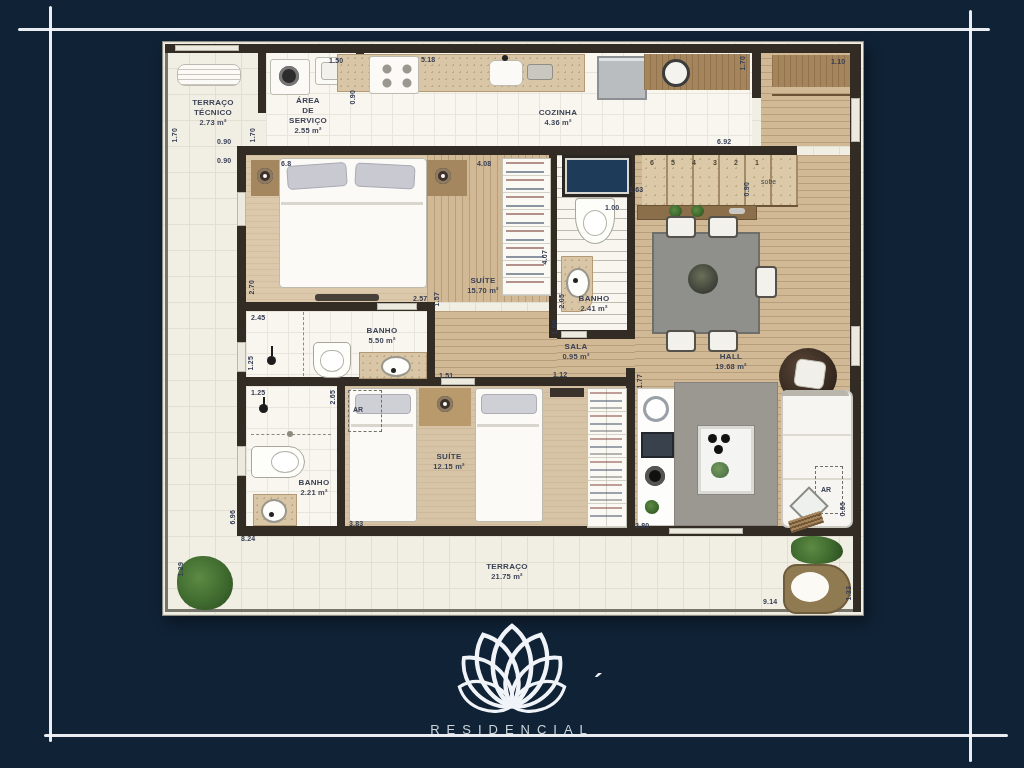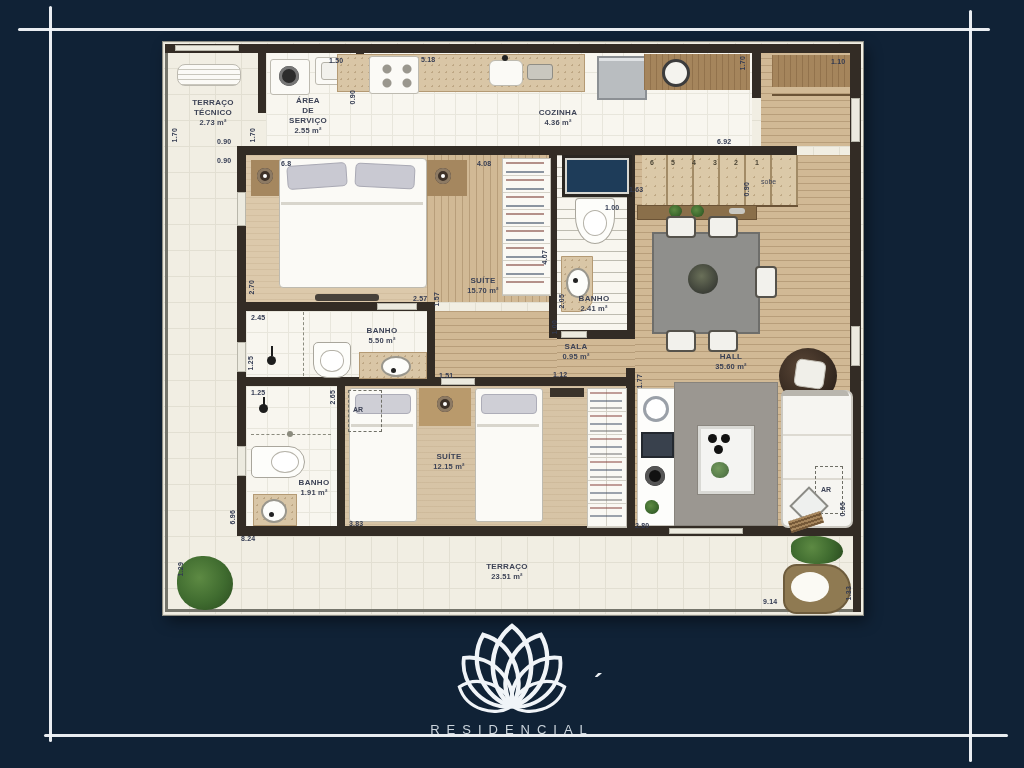--- a/index.html
+++ b/index.html
@@ -244,25 +244,25 @@
 
   <div class="rlabel" style="left:6px;top:56px;width:88px"><span>TERRAÇO
 TÉCNICO</span><small>2.73 m²</small></div>
   <div class="rlabel" style="left:100px;top:54px;width:90px"><span>ÁREA
 DE
 SERVIÇO</span><small>2.55 m²</small></div>
   <div class="rlabel" style="left:350px;top:66px;width:90px"><span>COZINHA</span><small>4.36 m²</small></div>
   <div class="rlabel" style="left:278px;top:234px;width:84px"><span>SUÍTE</span><small>15.70 m²</small></div>
   <div class="rlabel" style="left:400px;top:252px;width:62px"><span>BANHO</span><small>2.41 m²</small></div>
   <div class="rlabel" style="left:180px;top:284px;width:78px"><span>BANHO</span><small>5.50 m²</small></div>
-  <div class="rlabel" style="left:112px;top:436px;width:78px"><span>BANHO</span><small>1.91 m²</small></div>
+  <div class="rlabel" style="left:112px;top:436px;width:78px"><span>BANHO</span><small>2.21 m²</small></div>
   <div class="rlabel" style="left:246px;top:410px;width:80px"><span>SUÍTE</span><small>12.15 m²</small></div>
   <div class="rlabel" style="left:382px;top:300px;width:62px"><span>SALA</span><small>0.95 m²</small></div>
-  <div class="rlabel" style="left:528px;top:310px;width:80px"><span>HALL</span><small>35.60 m²</small></div>
-  <div class="rlabel" style="left:304px;top:520px;width:80px"><span>TERRAÇO</span><small>23.51 m²</small></div>
+  <div class="rlabel" style="left:528px;top:310px;width:80px"><span>HALL</span><small>19.68 m²</small></div>
+  <div class="rlabel" style="left:304px;top:520px;width:80px"><span>TERRAÇO</span><small>21.75 m²</small></div>
 
   <span class="dim" style="left:166px;top:15px">1.50</span>
   <span class="dim" style="left:258px;top:14px">5.18</span>
   <span class="dim v" style="left:186px;top:48px">0.90</span>
   <span class="dim" style="left:668px;top:16px">1.10</span>
   <span class="dim v" style="left:576px;top:14px">1.70</span>
   <span class="dim" style="left:554px;top:96px">6.92</span>
   <span class="dim v" style="left:8px;top:86px">1.70</span>
   <span class="dim" style="left:54px;top:96px">0.90</span>
   <span class="dim" style="left:54px;top:115px">0.90</span>

